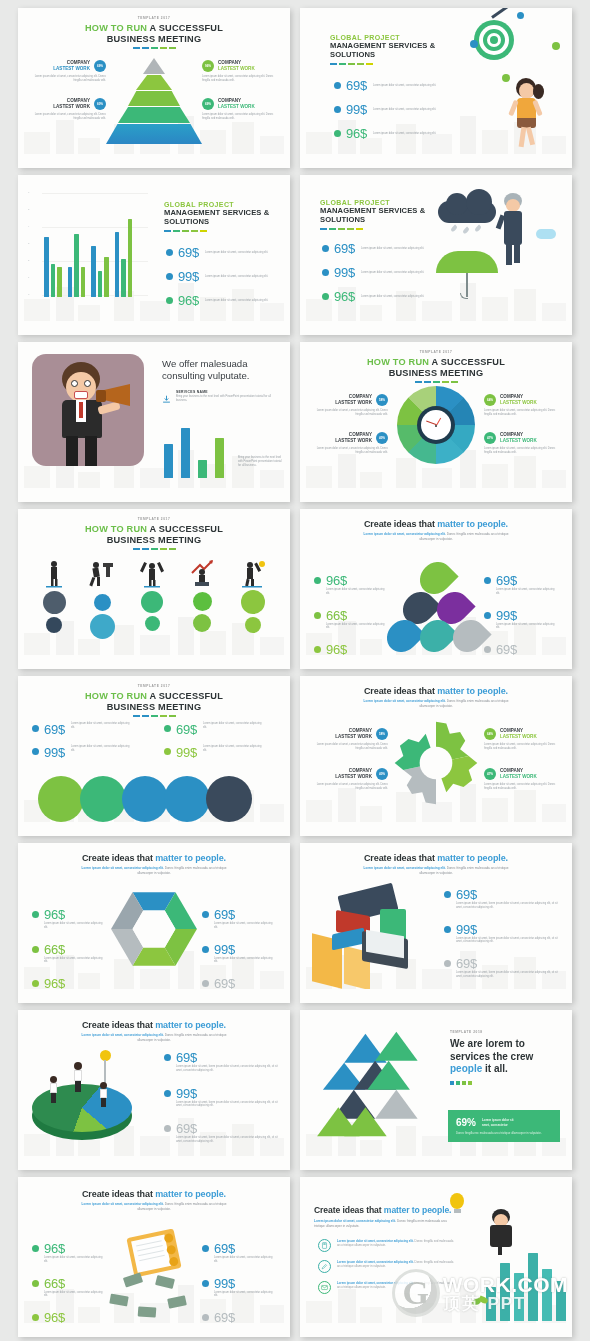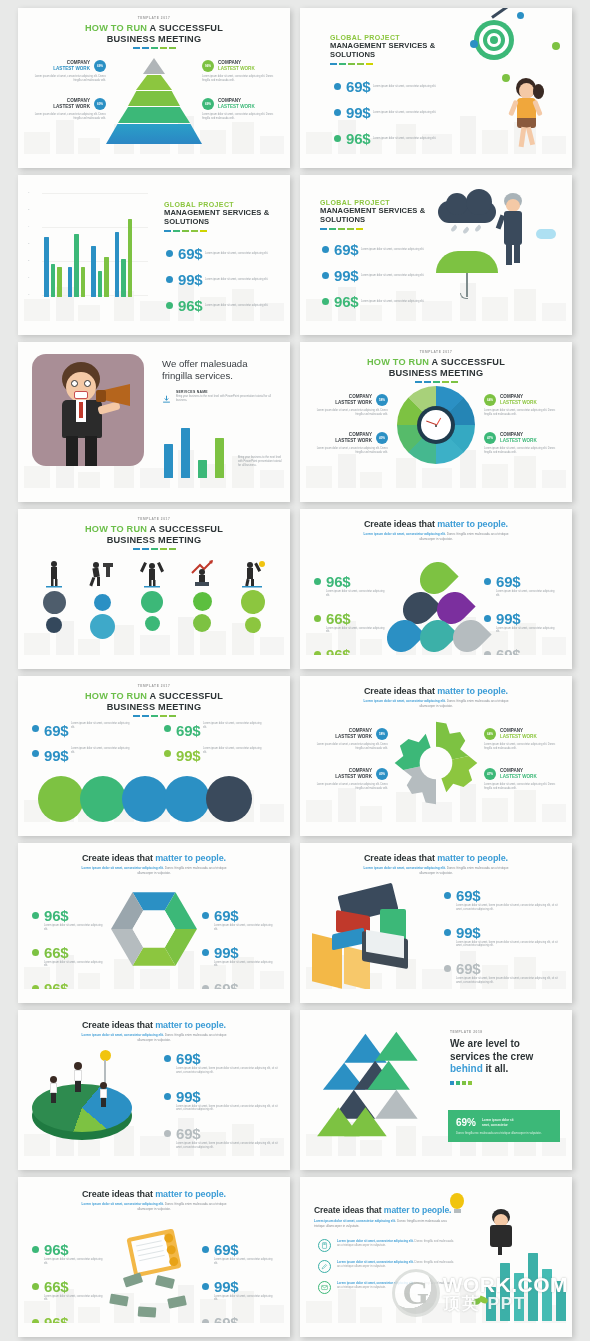--- a/index.html
+++ b/index.html
@@ -55,21 +55,21 @@
   .sub-create { text-align:center; font-size:3.1px; color:#8a8f94; line-height:4.6px; margin-top:3px; padding:0 58px; }
   .sub-create .bd { color:#3d9dd6; font-weight:700; }
   .h-global-1 { font-size:7px; font-weight:700; letter-spacing:.4px; color:#8cc63f; }
   .h-global-2 { font-size:7.6px; font-weight:700; color:#2d3436; line-height:9px; letter-spacing:.1px;}
   .lorem { font-size:2.7px; color:#9aa0a5; line-height:3.9px; }
 
   
   .plist { display:flex; flex-direction:column; gap:9px; }
   .prow { display:flex; align-items:center; gap:5px; }
   .pdot { width:7px; height:7px; border-radius:50%; flex:none; }
-  .pval { font-size:15px; font-weight:700; letter-spacing:-.2px; }
+  .pval { font-size:13px; font-weight:400; letter-spacing:-.2px; }
   .ptxt { font-size:2.6px; color:#9aa0a5; line-height:3.8px; width:66px;}
 
   
   .cblock { width:80px; }
   .cb-head { display:flex; align-items:center; gap:4px; }
   .cb-badge { width:12px; height:12px; border-radius:50%; display:flex; align-items:center;
               justify-content:center; color:#fff; font-size:3px; font-weight:700; flex:none;}
   .cb-t { font-size:4.6px; font-weight:700; line-height:5.6px; color:#3b4045; }
   .cb-t .l2 { display:block; }
   .cb-body { font-size:2.6px; color:#9aa0a5; line-height:3.9px; margin-top:3px; }
@@ -392,21 +392,21 @@
       <div style="position:absolute;left:39px;top:46px;width:4px;height:16px;background:#c0392b"></div>
       <div style="position:absolute;left:26px;top:80px;width:12px;height:30px;background:#1f1f1f"></div>
       <div style="position:absolute;left:45px;top:80px;width:12px;height:30px;background:#1f1f1f"></div>
       <div style="position:absolute;left:58px;top:48px;width:22px;height:8px;background:#f4c9a6;transform:rotate(-16deg);border-radius:3px"></div>
       <div style="position:absolute;left:62px;top:28px;width:28px;height:22px;background:#b5651d;clip-path:polygon(0 30%,100% 0,100% 100%,0 70%)"></div>
       <div style="position:absolute;left:56px;top:34px;width:10px;height:12px;background:#8a4a14;border-radius:2px"></div>
     </div>
     <div style="position:absolute;left:144px;top:16px;width:118px;">
       <div style="font-size:9.6px;font-weight:400;color:#3b4045;line-height:12px;">
         <span>We offer malesuada</span><br>
-        <span>fringilla services.</span>
+        <span>consulting vulputate.</span>
       </div>
     </div>
     <div style="position:absolute;left:144px;top:48px;width:110px;display:flex;gap:5px;">
       <div style="width:9px;height:9px;flex:none;">
         <svg viewBox="0 0 24 24" width="9" height="9">
             <path d="M12 3v10M8 10l4 4 4-4M4 19h16" stroke="#2b90c4" stroke-width="2.5" fill="none" stroke-linecap="round"></path>
           </svg>
       </div>
       <div>
         <div style="font-size:3.4px;font-weight:700;color:#3b4045;letter-spacing:.3px;">SERVICES NAME</div>
@@ -942,23 +942,23 @@
         <path d="M54 66 L76 36 L98 66 Z" fill="#3cb878"></path>
         <path d="M18 96 L40 66 L62 96 Z" fill="#3a4a5c"></path>
         <path d="M62 96 L84 66 L106 96 Z" fill="#b5bcbf"></path>
         <path d="M30 114 L52 84 L74 114 Z" fill="#7dc242"></path>
         <path d="M2 114 L24 84 L46 114 Z" fill="#7dc242"></path>
       </svg>
     </div>
     <div style="position:absolute;left:150px;top:20px;width:104px;">
       <div class="tmpl" style="text-align:left">TEMPLATE 2018</div>
       <div style="font-size:10px;font-weight:700;color:#2d3436;line-height:12.5px;margin-top:4px;">
-        <span>We are level to</span><br>
+        <span>We are lorem to</span><br>
         <span>services the crew</span><br>
-        <span style="color:#3d9dd6">behind</span><span> it all.</span>
+        <span style="color:#3d9dd6">people</span><span> it all.</span>
       </div>
       <div style="display:flex;gap:2px;margin-top:5px;">
         <i style="width:4px;height:4px;background:#2b90c4;display:block"></i>
         <i style="width:4px;height:4px;background:#3cb878;display:block"></i>
         <i style="width:4px;height:4px;background:#7dc242;display:block"></i>
         <i style="width:4px;height:4px;background:#8cc63f;display:block"></i>
       </div>
     </div>
     <div style="position:absolute;left:148px;right:12px;bottom:28px;background:#3cb878;padding:7px 8px;">
       <div style="display:flex;align-items:center;gap:6px;">

